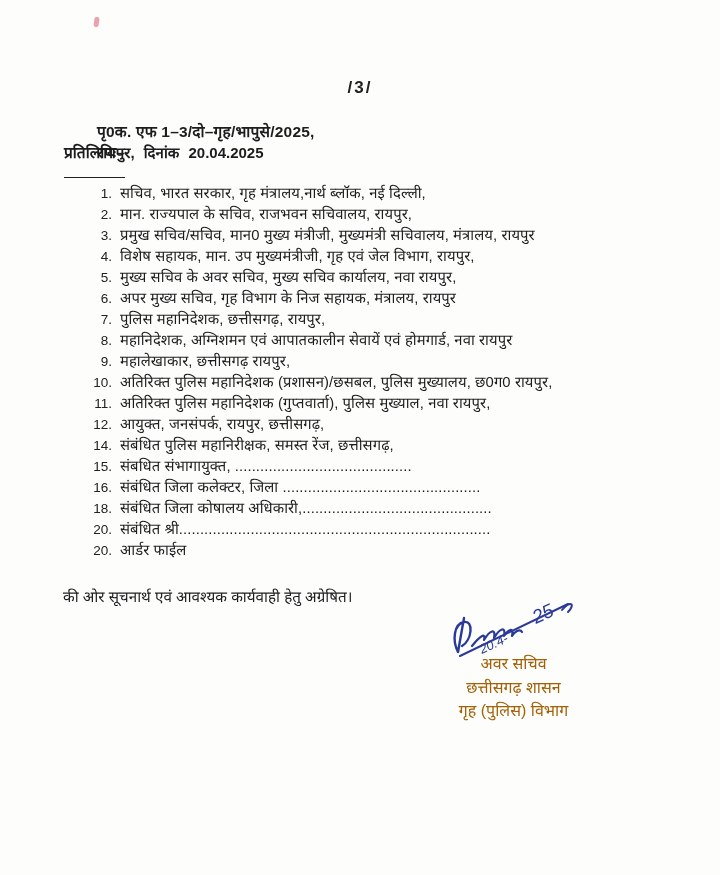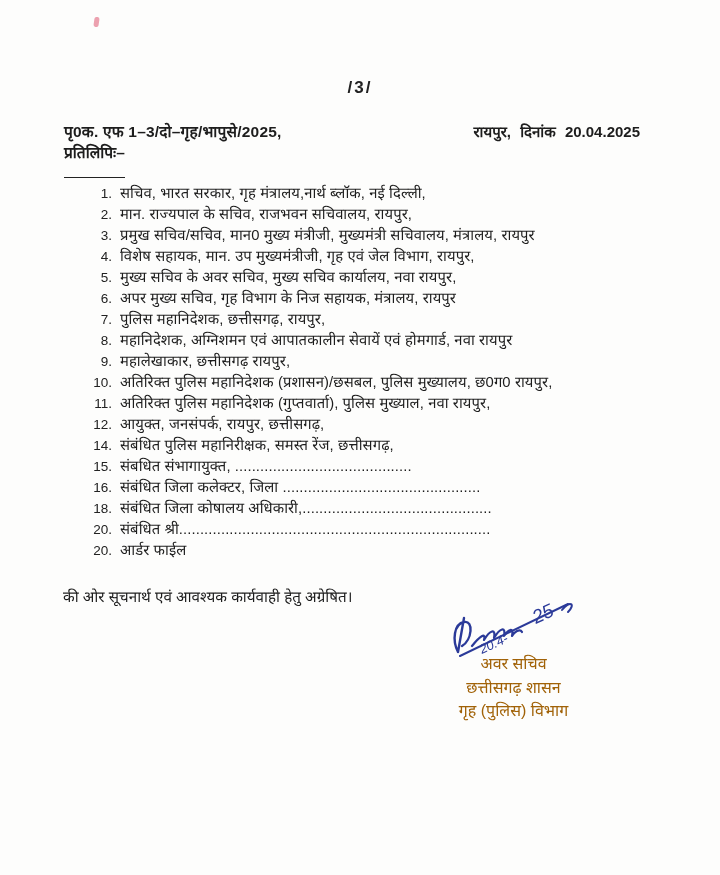--- a/index.html
+++ b/index.html
@@ -40,20 +40,21 @@
   }
   .ref-row {
     position: absolute;
     top: 120px;
     left: 64px;
     right: 80px;
     display: flex;
     justify-content: space-between;
     align-items: baseline;
     font-size: 15.5px;
+    flex-direction: column;
   }
   .ref-number { font-weight: 600; letter-spacing: 0.2px; }
   .place-date { font-size: 15px; white-space: nowrap; margin-left: 33px; }
   .place-date .place { font-weight: 600; }
   .place-date .date-label { font-weight: 700; margin-left: 5px; }
   .place-date .date-value { font-weight: 700; margin-left: 5px; }
   .copy-label {
     position: absolute;
     top: 141px;
     left: 64px;

